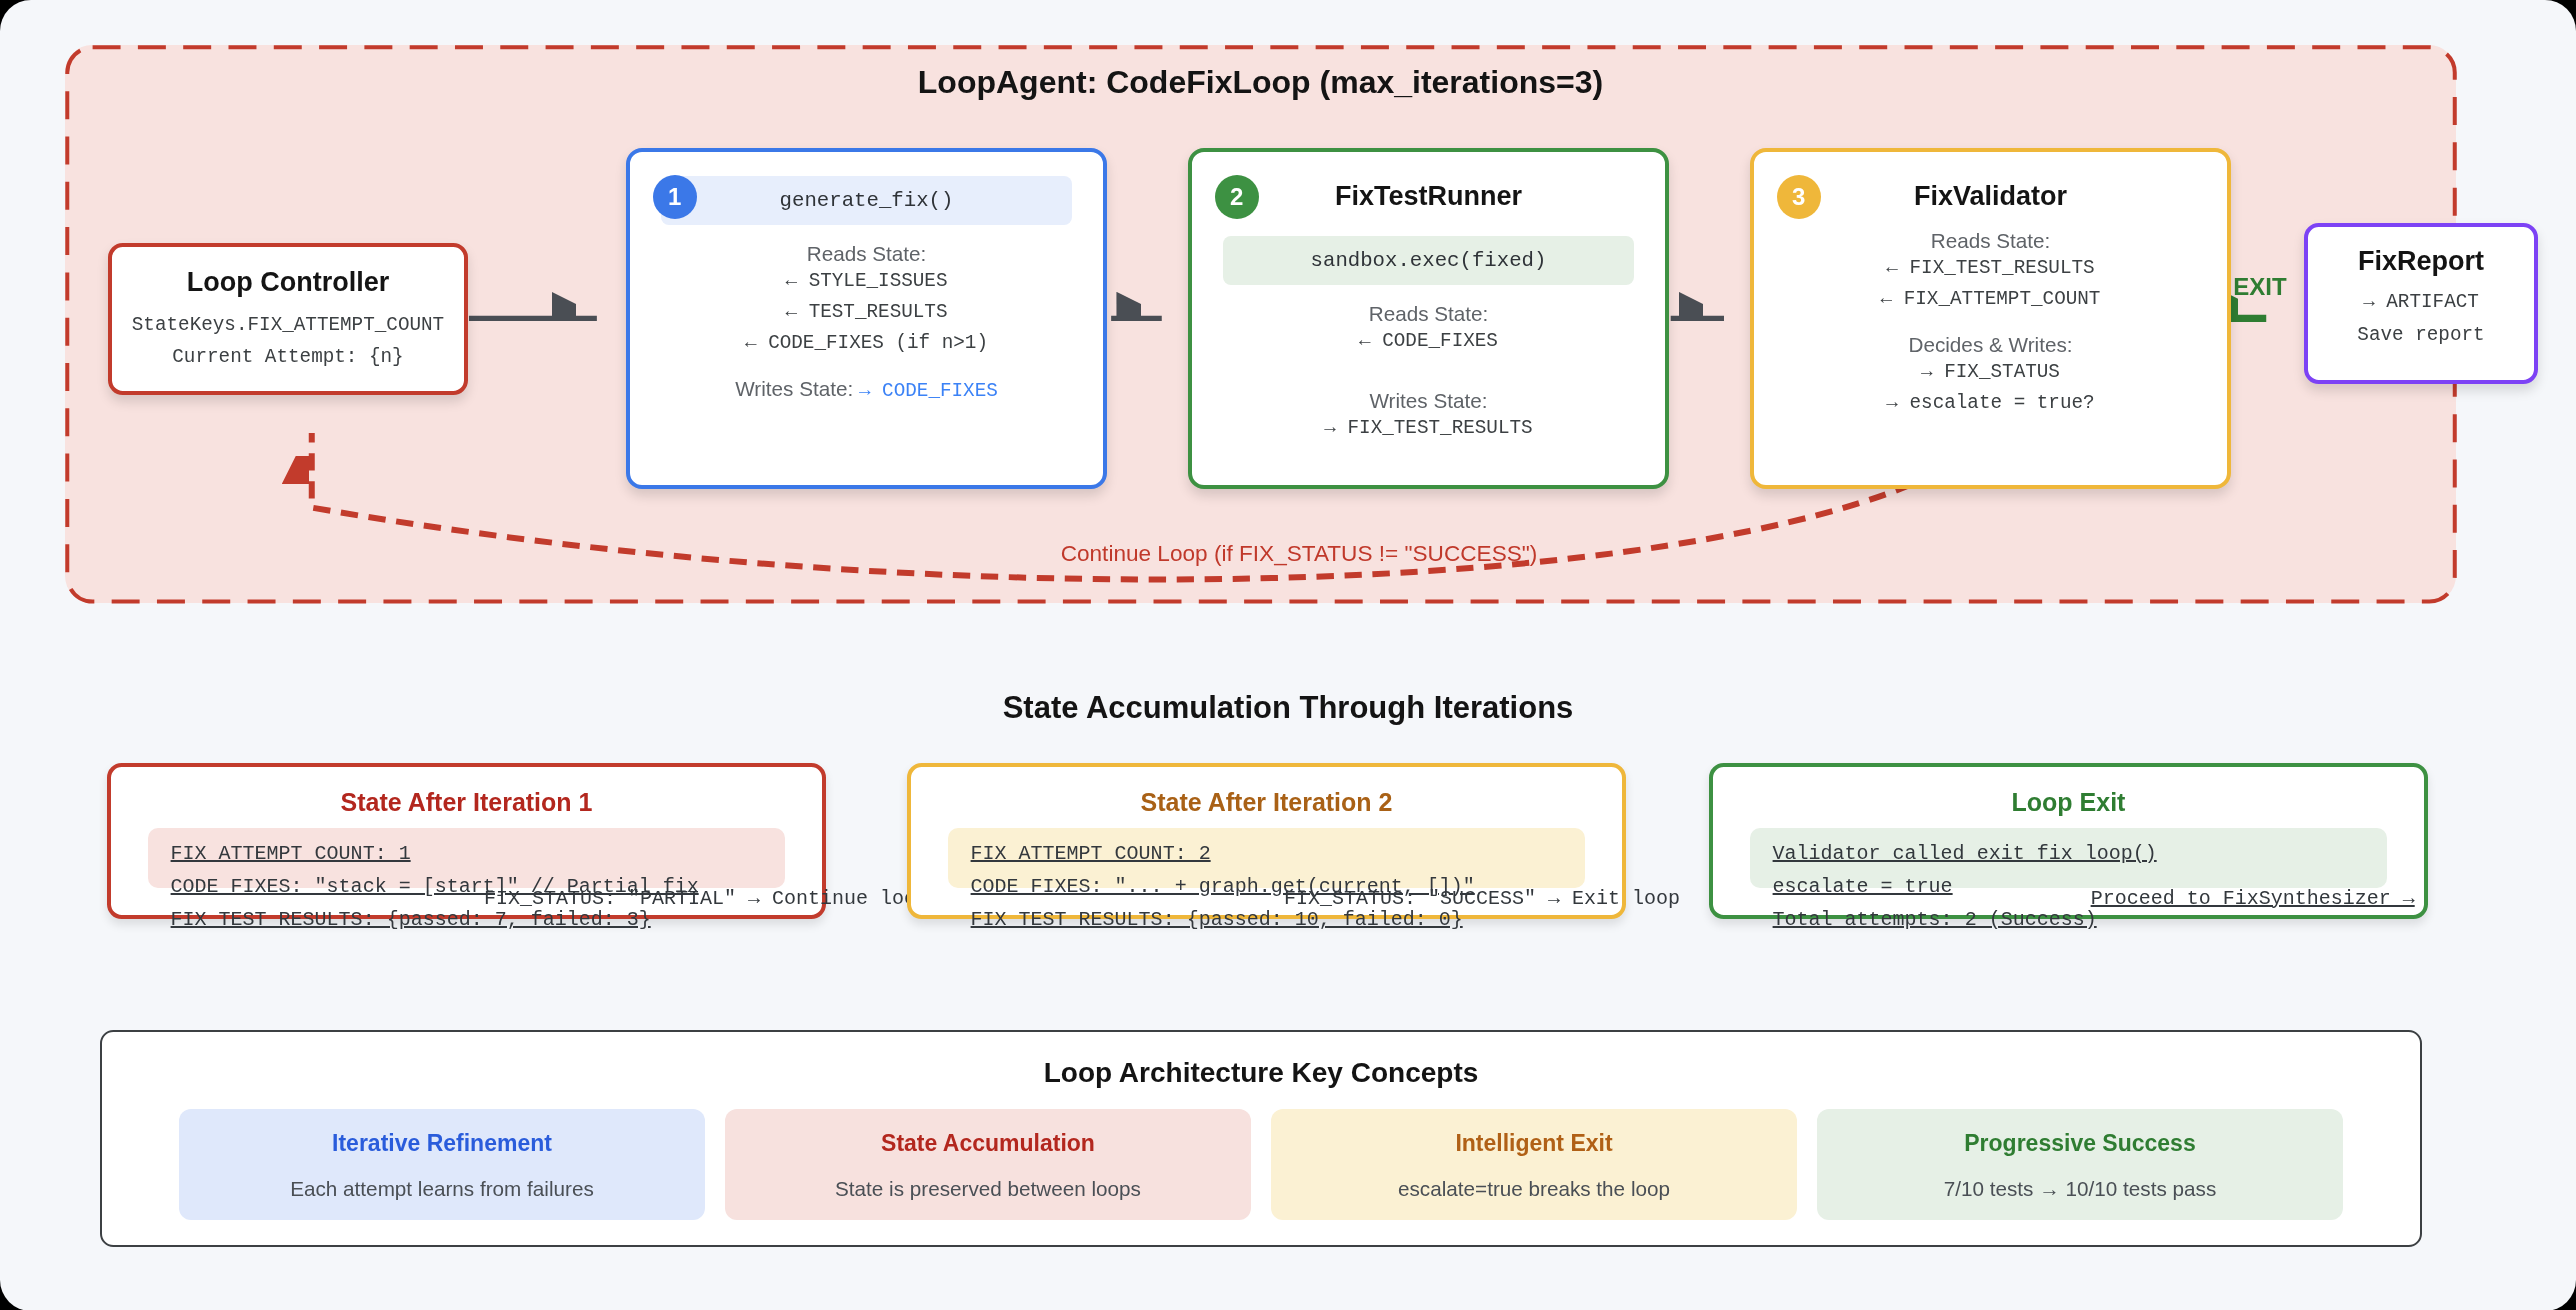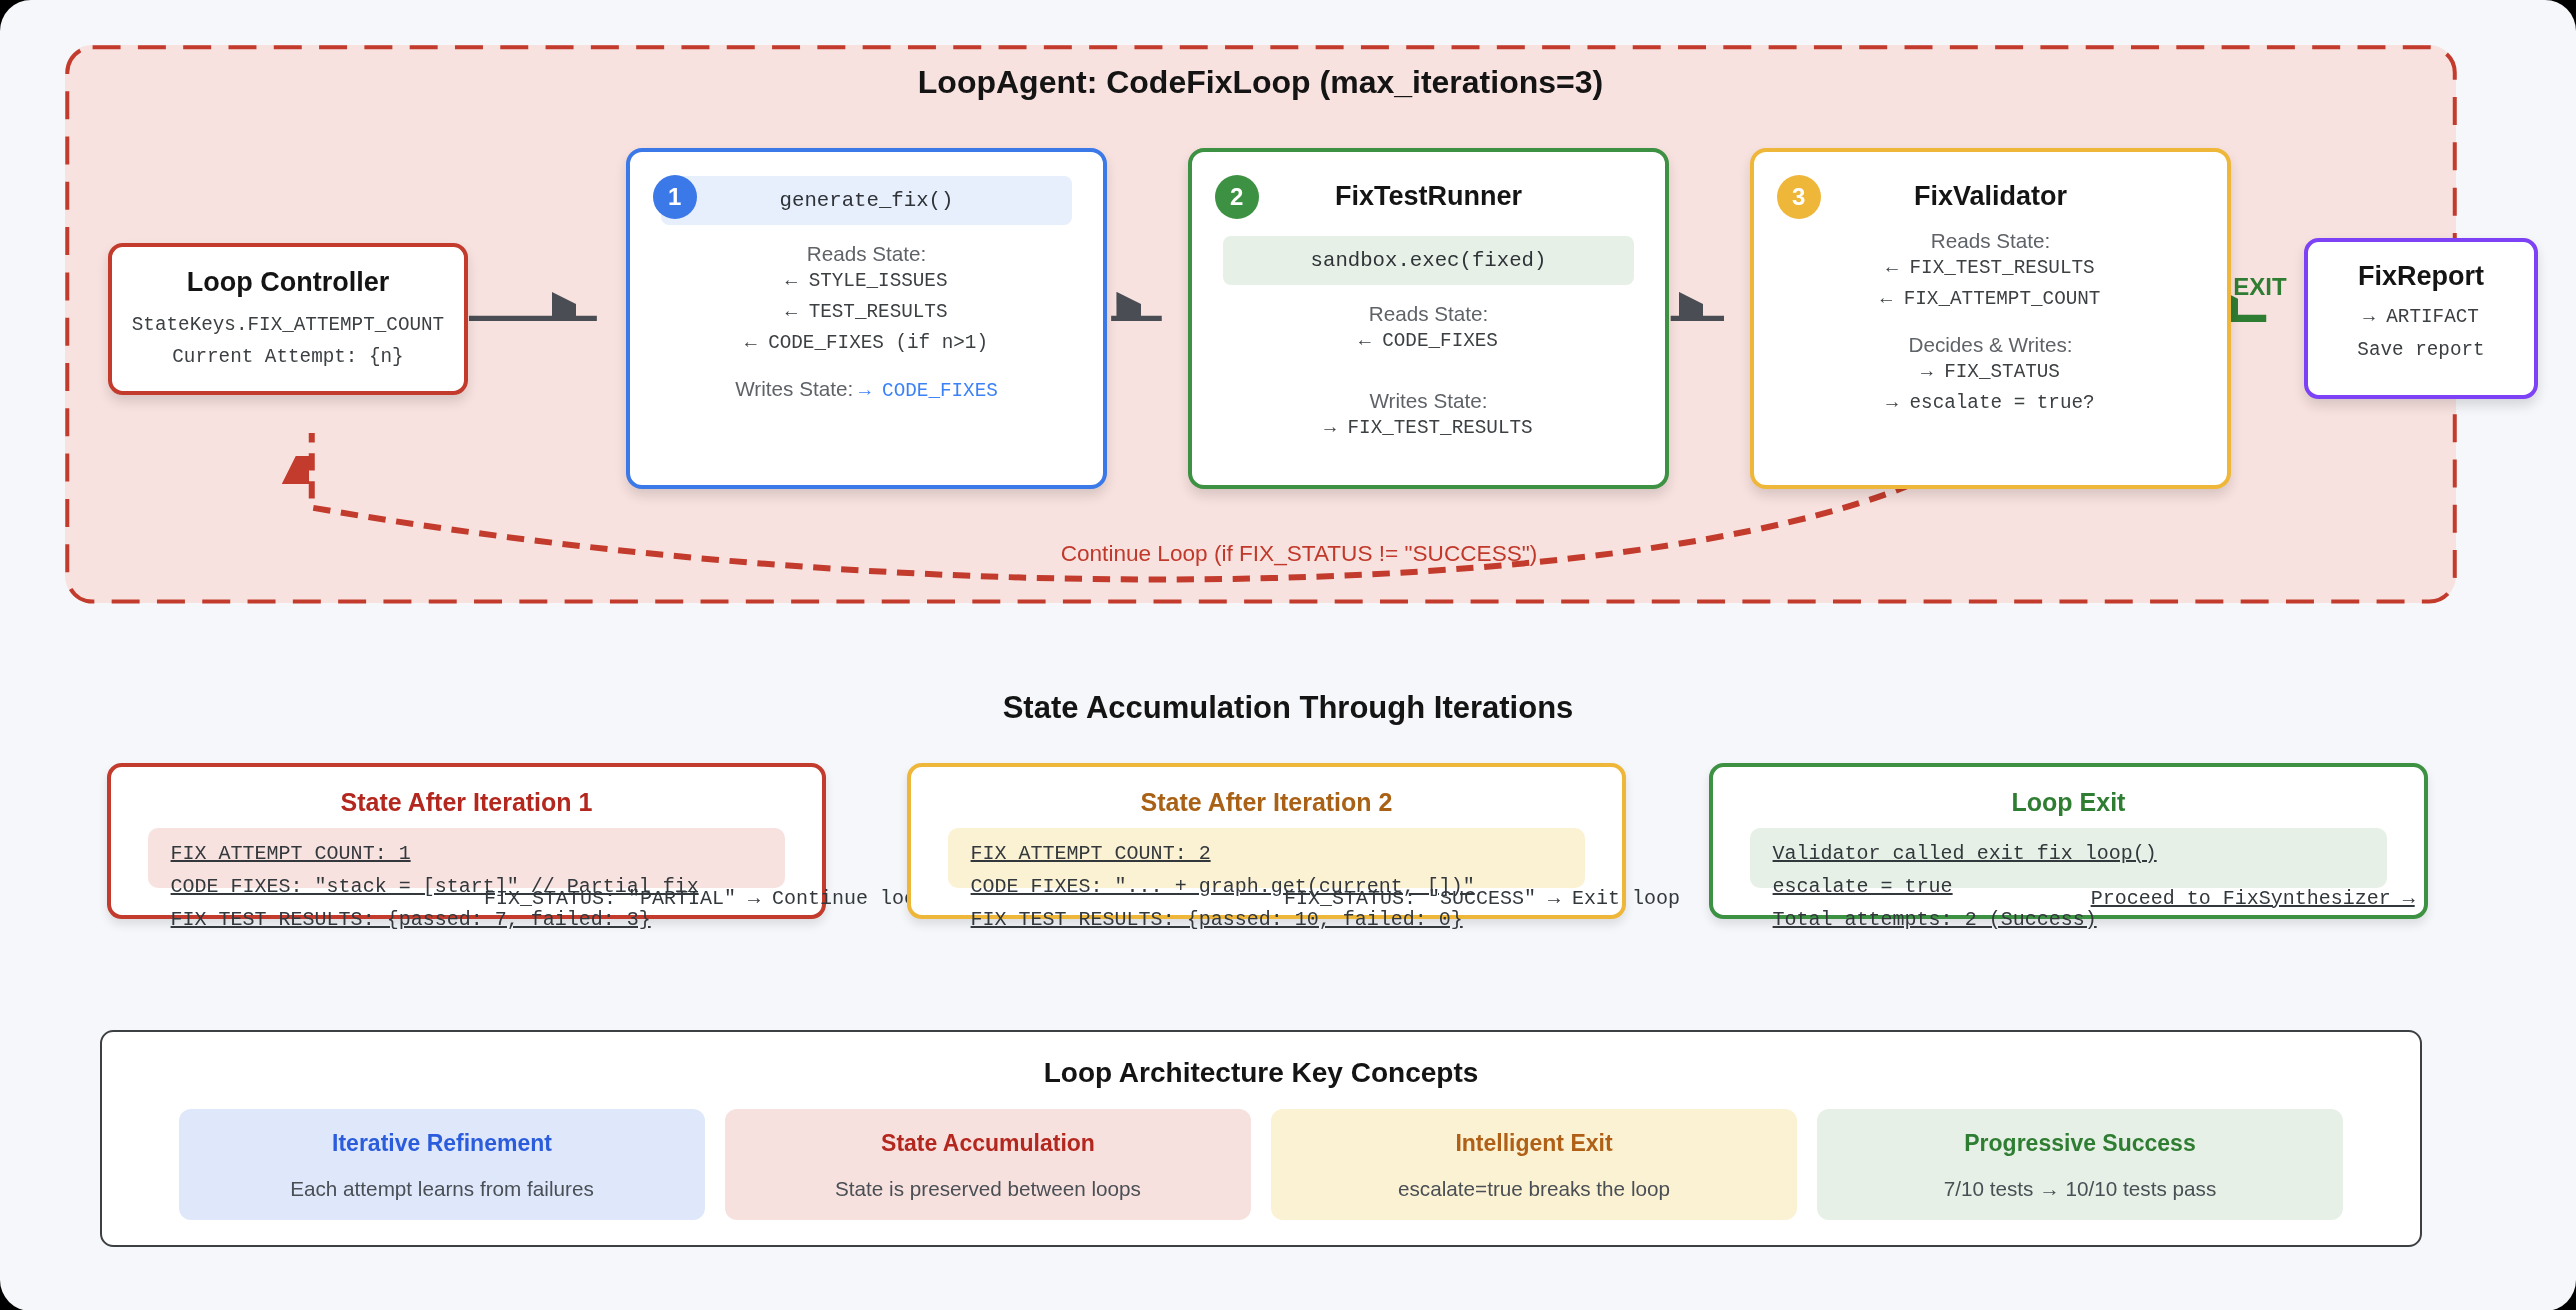--- a/index.html
+++ b/index.html
@@ -38,21 +38,21 @@
   .pill{margin:24px 31px 0;height:49px;border-radius:8px;display:flex;align-items:center;justify-content:center;
         font-size:20.7px;color:#2f3338;}
   .pill--blue{background:#e7eefc;}.pill--green{background:#e6f0e6;}.pill--amber{background:#fbf1d3;}
 
   .sect-label{margin-top:17.3px;text-align:center;font-size:20.7px;color:#5f6368;}
   .gap-top{margin-top:32px;}
   .mono-item{text-align:center;font-size:19.3px;line-height:31px;color:#3c4043;}
   .writes-inline{margin-top:17.3px;text-align:center;font-size:20.7px;color:#5f6368;}
   .writes-inline .mono{font-size:19.3px;color:#3b82f6;}
 
-  .report{left:2304px;top:238px;width:234px;height:161px;border:4px solid #7d42f5;border-radius:14.7px;}
+  .report{left:2304px;top:223px;width:234px;height:161px;border:4px solid #7d42f5;border-radius:14.7px;}
   .report .agent-title{margin-top:18.7px;}
   .report .mono-item{font-size:19.3px;line-height:33px;}
   .report .rep-lines{margin-top:9.3px;}
 
   
   .state-heading{left:0;top:690px;width:2576px;text-align:center;font-size:31px;font-weight:800;color:#141414;}
   .state-box{top:763px;width:719px;height:156px;background:#fff;border:4px solid;border-radius:14.7px;
              box-shadow:0 5.3px 9.3px rgba(0,0,0,.10);}
   .state--red{left:107px;border-color:#c23b2c;}
   .state--amber{left:907px;border-color:#efb73a;}

